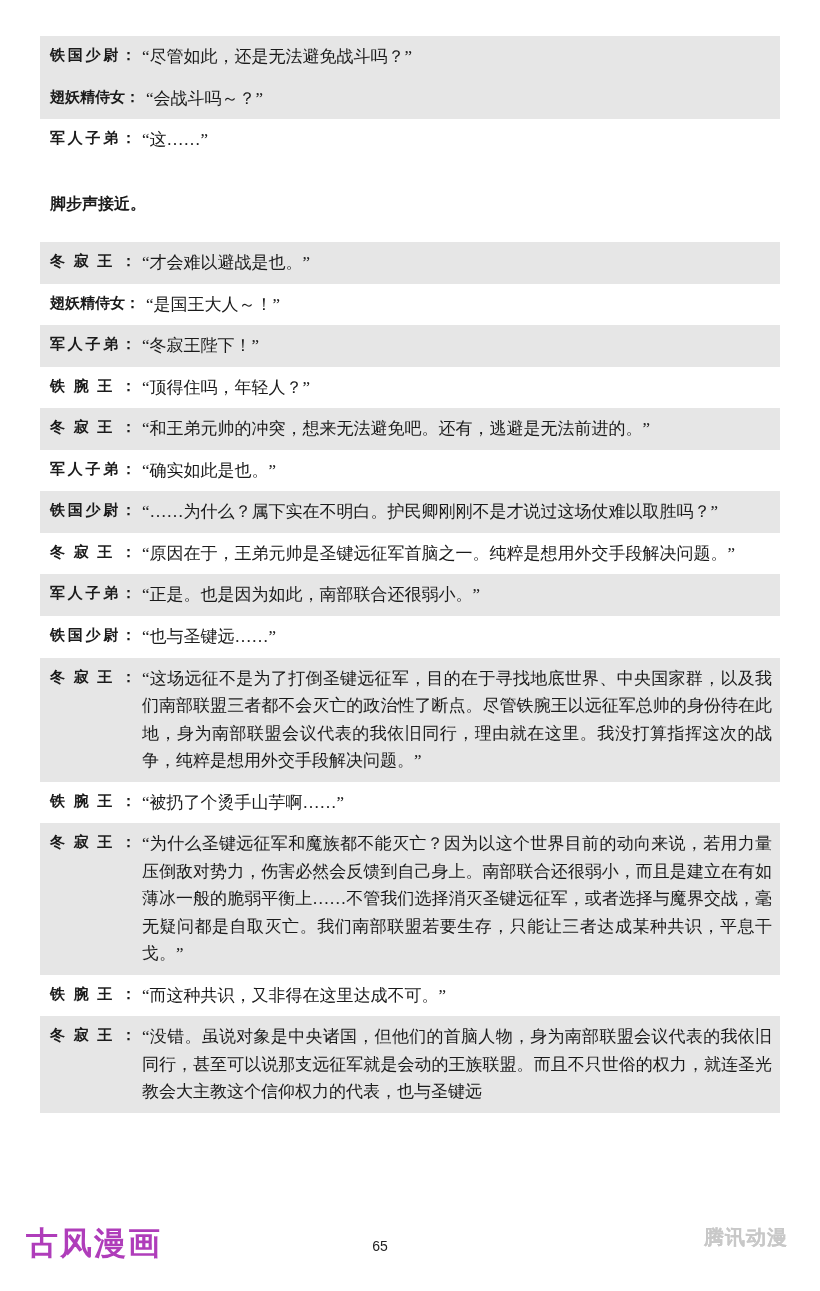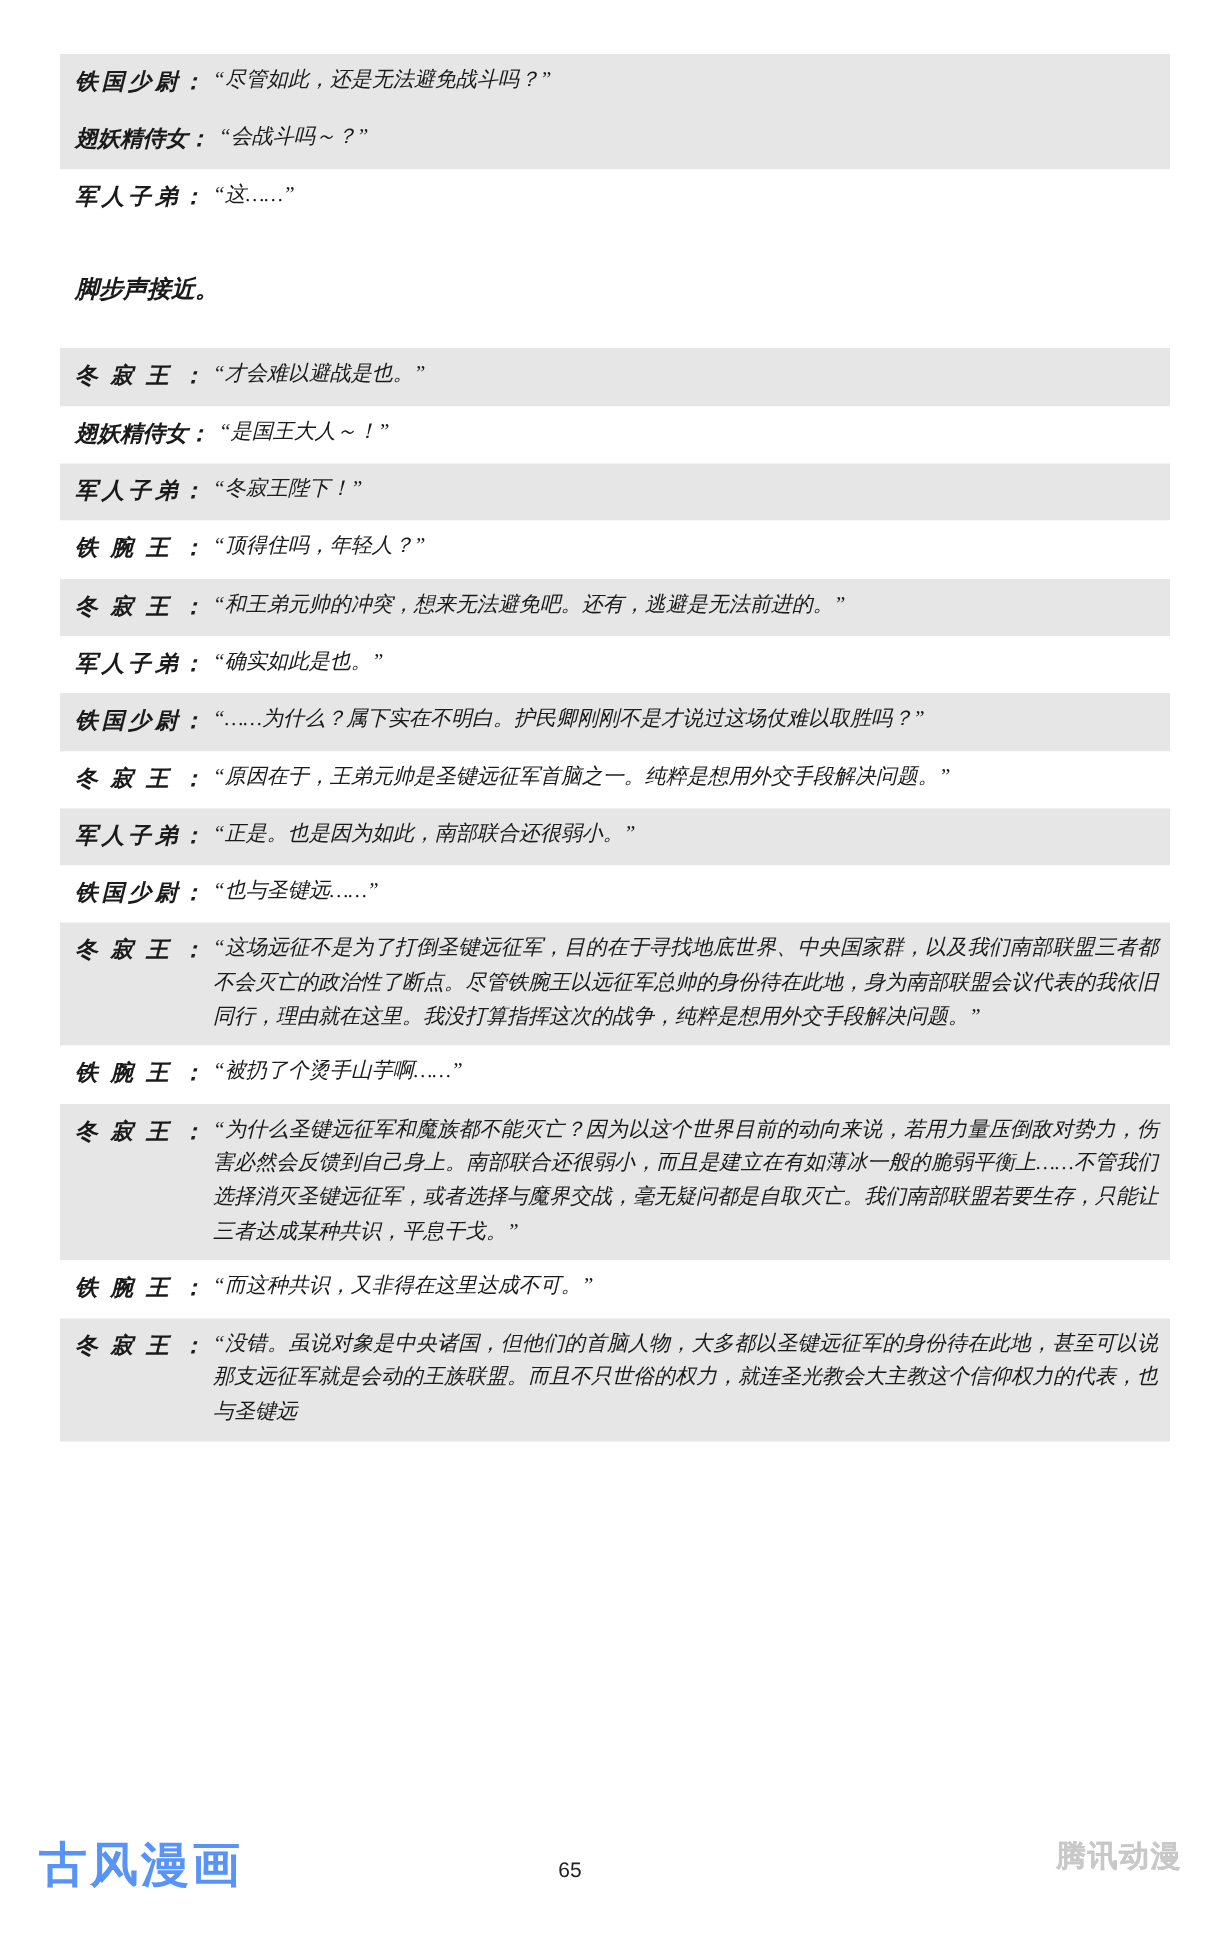--- a/index.html
+++ b/index.html
@@ -19,21 +19,20 @@
     position: absolute;
     left: 0; top: 0;
     width: 820px;
     height: 1291px;
   }
   .content {
     position: absolute;
     left: 40px;
     top: 36px;
     width: 740px;
-    font-style: italic;
   }
   .dlg-block {
     display: block;
   }
   .dlg-row {
     display: flex;
     align-items: flex-start;
     padding: 7px 8px 7px 10px;
     box-sizing: border-box;
   }
@@ -49,21 +48,21 @@
     font-size: 15px;
     line-height: 1.62;
     text-align: justify;
     text-align-last: justify;
     white-space: nowrap;
     padding-right: 6px;
     box-sizing: border-box;
   }
   .line {
     flex: 1 1 auto;
-    font-size: 14px;
+    font-size: 17px;
     line-height: 1.62;
     text-align: justify;
     word-break: break-all;
   }
   .narration {
     font-weight: bold;
     font-size: 16px;
     margin: 30px 0 26px 10px;
     line-height: 1.6;
   }
@@ -76,21 +75,21 @@
     font-size: 14px;
     color: #222;
     font-family: "Liberation Sans", sans-serif;
   }
   .watermark-left {
     position: absolute;
     left: 26px;
     top: 1222px;
     font-size: 32px;
     font-weight: bold;
-    color: #3b82f6;
+    color: #a21caf;
     font-family: "Liberation Serif", serif;
     letter-spacing: 2px;
     opacity: 0.85;
   }
   .watermark-right {
     position: absolute;
     right: 28px;
     top: 1222px;
     font-size: 20px;
     font-weight: bold;
@@ -192,21 +191,21 @@
         <div class="line">“为什么圣键远征军和魔族都不能灭亡？因为以这个世界目前的动向来说，若用力量压倒敌对势力，伤害必然会反馈到自己身上。南部联合还很弱小，而且是建立在有如薄冰一般的脆弱平衡上……不管我们选择消灭圣键远征军，或者选择与魔界交战，毫无疑问都是自取灭亡。我们南部联盟若要生存，只能让三者达成某种共识，平息干戈。”</div>
       </div>
 
       <div class="dlg-row plain">
         <div class="speaker">铁腕王：</div>
         <div class="line">“而这种共识，又非得在这里达成不可。”</div>
       </div>
 
       <div class="dlg-row shaded">
         <div class="speaker">冬寂王：</div>
-        <div class="line">“没错。虽说对象是中央诸国，但他们的首脑人物，大多都以圣键远征军的身份待在此地，甚至可以说那支远征军就是会动的王族联盟。而且不只世俗的权力，就连圣光教会大主教这个信仰权力的代表，也与圣键远</div>
+        <div class="line">“没错。虽说对象是中央诸国，但他们的首脑人物，身为南部联盟会议代表的我依旧同行，甚至可以说那支远征军就是会动的王族联盟。而且不只世俗的权力，就连圣光教会大主教这个信仰权力的代表，也与圣键远</div>
       </div>
 
     </div>
   </div>
 
   <div class="watermark-left">古风漫画</div>
   <div class="footer-page">65</div>
   <div class="watermark-right">腾讯动漫</div>
 </div>
 

